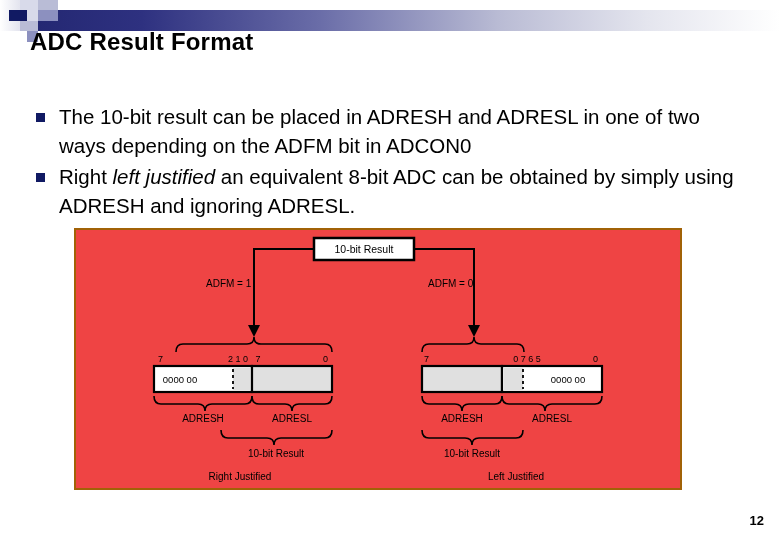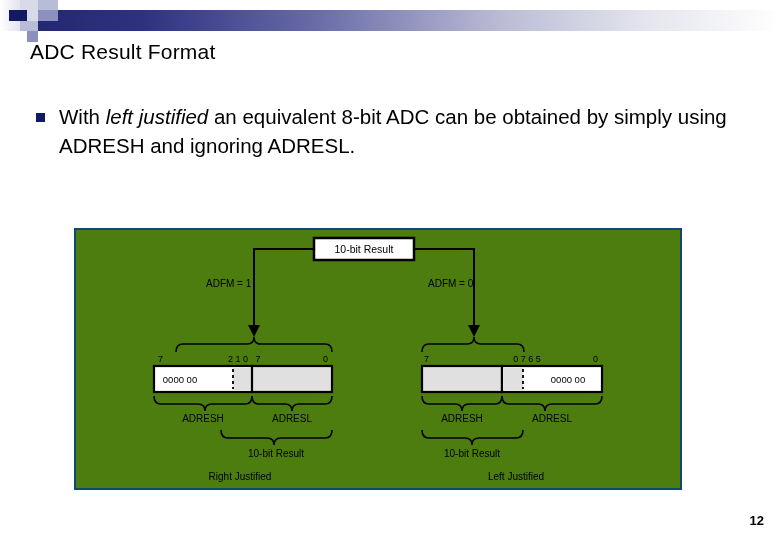--- a/index.html
+++ b/index.html
@@ -32,23 +32,23 @@
   .sq { position: absolute; }
   .sq-darkblue { background: #111a63; }
   .sq-mid      { background: #8c90bf; }
   .sq-light    { background: #b9bcd6; }
   .sq-pale     { background: #d8daea; }
   .sq-fadel    { background: linear-gradient(to right,#ffffff,#c9cbdf); }
 
   
   #page-title {
     position: absolute;
-    left: 30px; top: 40px;
-    font-size: 21px;
-    font-weight: normal;
+    left: 30px; top: 28px;
+    font-size: 24px;
+    font-weight: bold;
     letter-spacing: 0.2px;
     white-space: nowrap;
   }
 
   
   #bullets {
     position: absolute;
     left: 30px; top: 102px;
     width: 722px;
   }
@@ -68,22 +68,22 @@
     line-height: 29px;
     flex: 1 1 auto;
   }
   .bullet-text i { font-style: italic; }
 
   
   #diagram-frame {
     position: absolute;
     left: 74px; top: 228px;
     width: 608px; height: 262px;
-    border: 2px solid #0c4a6e;
-    background: #4d7c0f;
+    border: 2px solid #a16207;
+    background: #ef4444;
     box-sizing: border-box;
   }
   #diagram-svg { display: block; }
 
   .d-lbl { font-family: "Liberation Sans", sans-serif; fill: #000; }
 
   
   #page-number {
     position: absolute;
     right: 16px; bottom: 12px;
@@ -104,21 +104,25 @@
   <div class="sq sq-mid" style="left:38px;  top:10px; width:20px; height:11px;"></div>
   <div class="sq sq-light" style="left:20px;  top:21px; width:18px; height:10px;"></div>
   <div class="sq sq-mid" style="left:27px;  top:31px; width:11px; height:11px;"></div>
 </div>
 
 <div id="page-title">ADC Result Format</div>
 
 <div id="bullets">
   <div class="bullet-row">
     <span class="bullet-mark"></span>
-    <span class="bullet-text"><span>With </span><i>left justified</i><span> an equivalent 8-bit ADC  can be obtained by simply using ADRESH and ignoring ADRESL.</span></span>
+    <span class="bullet-text"><span>The 10-bit result can be placed in ADRESH and ADRESL in one of two ways depending on the ADFM bit in ADCON0</span></span>
+  </div>
+  <div class="bullet-row">
+    <span class="bullet-mark"></span>
+    <span class="bullet-text"><span>Right </span><i>left justified</i><span> an equivalent 8-bit ADC  can be obtained by simply using ADRESH and ignoring ADRESL.</span></span>
   </div>
 </div>
 
 <div id="diagram-frame">
   <svg id="diagram-svg" width="604" height="258" viewBox="0 0 604 258" xmlns="http://www.w3.org/2000/svg">
 
     <rect x="238" y="8" width="100" height="22" fill="#ffffff" stroke="#000" stroke-width="2.5"></rect>
     <text x="288" y="23" class="d-lbl" font-size="10.5" text-anchor="middle">10-bit Result</text>
 
     <path d="M238 19 H 178 V 68" fill="none" stroke="#000" stroke-width="2"></path>

